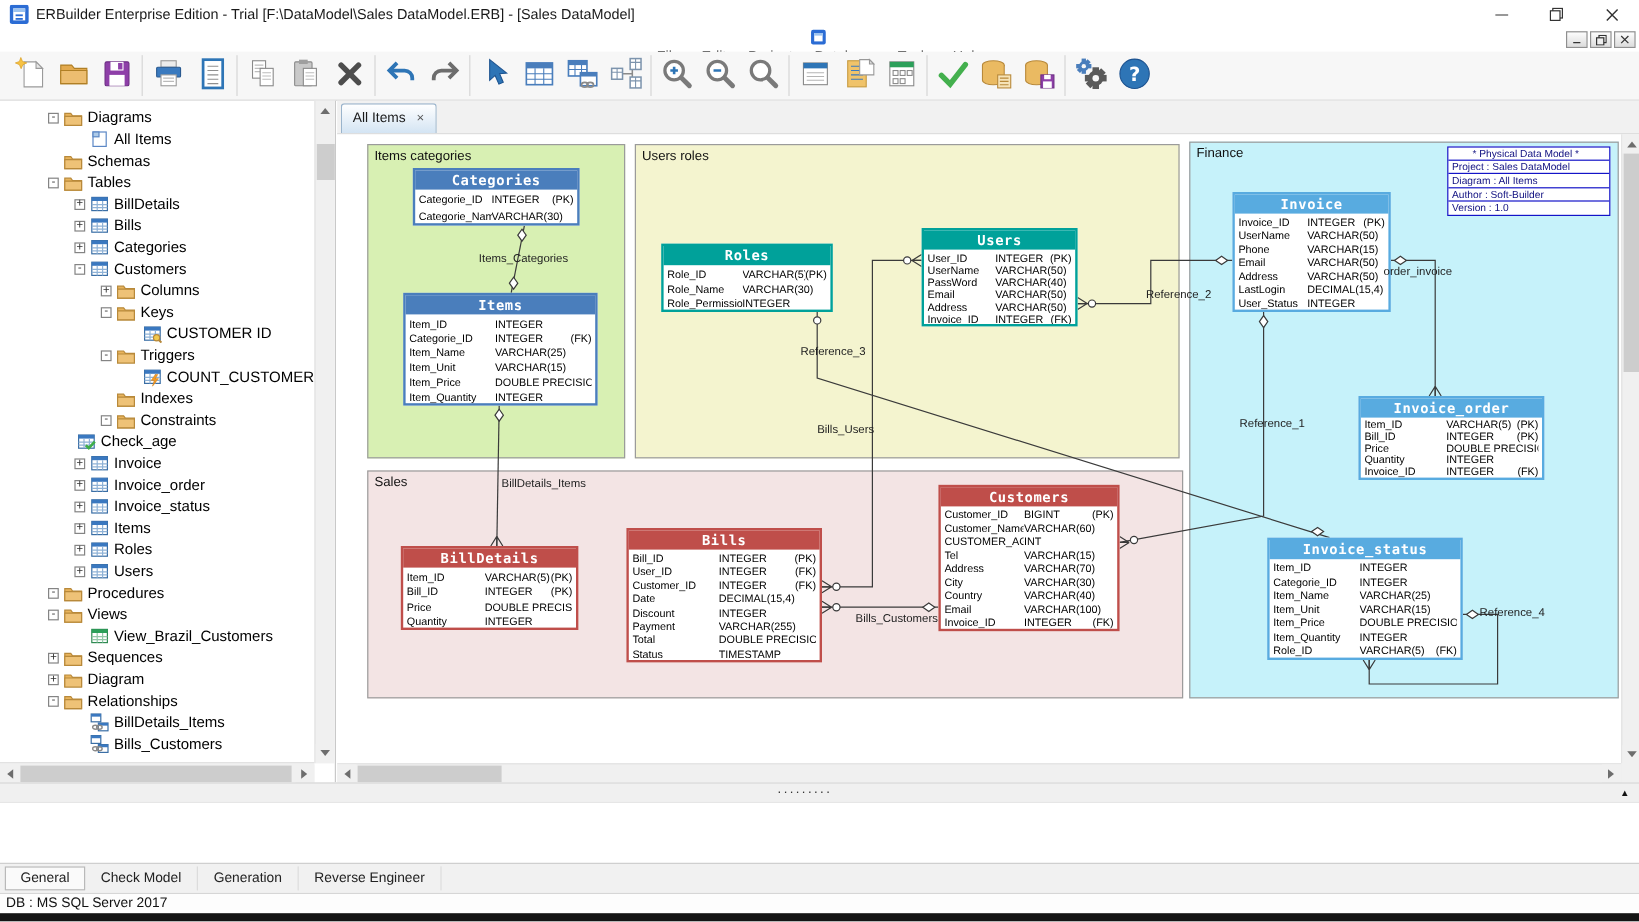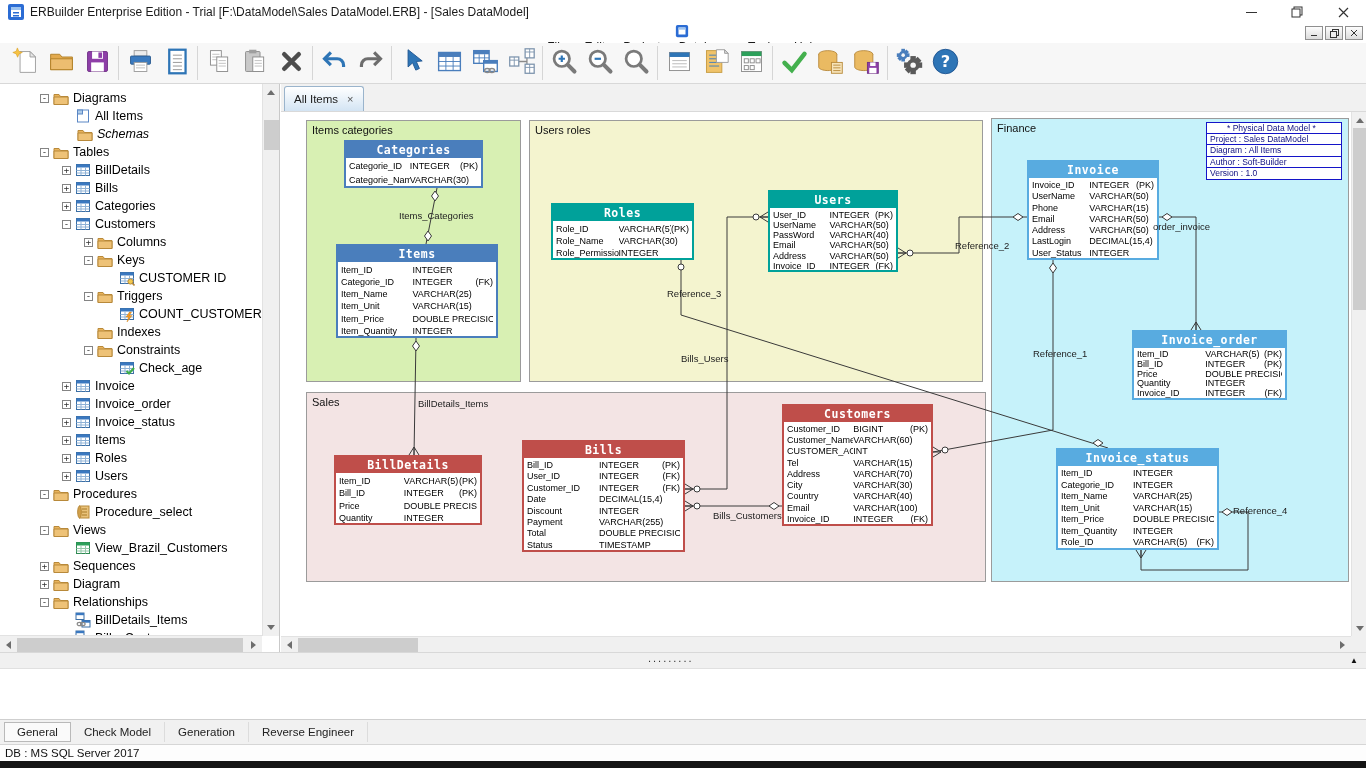--- a/index.html
+++ b/index.html
@@ -378,21 +378,21 @@
           <span class="tree-label">Diagrams</span>
         </div>
         <div class="tree-row" style="padding-left: 62px;">
           <span class="expand-spacer"></span>
           <span class="tree-icon"><svg viewBox="0 0 16 16">
               <rect x="2.5" y="2" width="11" height="12" fill="#fff" stroke="#5b87c5"></rect>
               <rect x="2.5" y="2" width="5" height="4" fill="#aecbe8" stroke="#5b87c5"></rect>
             </svg></span>
           <span class="tree-label">All Items</span>
         </div>
-        <div class="tree-row" style="padding-left: 64px; font-style: italic;">
+        <div class="tree-row" style="padding-left: 40px;">
           <span class="expand-spacer"></span>
           <span class="tree-icon"><svg viewBox="0 0 16 16">
               <path d="M1 4.5h5l1.5 2H15v8H1z" fill="#e9b45c" stroke="#b8893a"></path>
               <path d="M1 7h14v7.5H1z" fill="#eec277" stroke="#b8893a"></path>
             </svg></span>
           <span class="tree-label">Schemas</span>
         </div>
         <div class="tree-row" style="padding-left: 40px;">
           <span class="expand-box">-</span>
           <span class="tree-icon"><svg viewBox="0 0 16 16">
@@ -491,21 +491,21 @@
           <span class="tree-label">Indexes</span>
         </div>
         <div class="tree-row" style="padding-left: 84px;">
           <span class="expand-box">-</span>
           <span class="tree-icon"><svg viewBox="0 0 16 16">
               <path d="M1 4.5h5l1.5 2H15v8H1z" fill="#e9b45c" stroke="#b8893a"></path>
               <path d="M1 7h14v7.5H1z" fill="#eec277" stroke="#b8893a"></path>
             </svg></span>
           <span class="tree-label">Constraints</span>
         </div>
-        <div class="tree-row" style="padding-left: 106px;">
+        <div class="tree-row" style="padding-left: 51px;">
           <span class="expand-spacer"></span>
           <span class="tree-icon"><svg viewBox="0 0 16 16">
               <rect x="1.5" y="2.5" width="13" height="11" fill="#fff" stroke="#3a6ea5"></rect>
               <rect x="1.5" y="2.5" width="13" height="3" fill="#3a78c0"></rect>
               <path d="M1.5 8.5h13M1.5 11h13M6 5.5v8M10.5 5.5v8" stroke="#8fb2d6" fill="none"></path>
               <path d="M7.5 11l2.5 2.5 5-5.5" stroke="#3fae49" stroke-width="2.2" fill="none"></path>
             </svg></span>
           <span class="tree-label">Check_age</span>
         </div>
         <div class="tree-row" style="padding-left: 62px;">
@@ -562,29 +562,20 @@
             </svg></span>
           <span class="tree-label">Users</span>
         </div>
         <div class="tree-row" style="padding-left: 40px;">
           <span class="expand-box">-</span>
           <span class="tree-icon"><svg viewBox="0 0 16 16">
               <path d="M1 4.5h5l1.5 2H15v8H1z" fill="#e9b45c" stroke="#b8893a"></path>
               <path d="M1 7h14v7.5H1z" fill="#eec277" stroke="#b8893a"></path>
             </svg></span>
           <span class="tree-label">Procedures</span>
-        </div>
-        <div class="tree-row" style="padding-left: 62px;">
-          <span class="expand-spacer"></span>
-          <span class="tree-icon"><svg viewBox="0 0 16 16">
-              <rect x="4.5" y="2" width="9.5" height="12" fill="#e9c27a" stroke="#b8893a"></rect>
-              <path d="M7 5h5M7 8h5M7 11h5" stroke="#a87a28"></path>
-              <ellipse cx="4.5" cy="8" rx="1.8" ry="6" fill="#d1a04a" stroke="#b8893a"></ellipse>
-            </svg></span>
-          <span class="tree-label">Procedure_select</span>
         </div>
         <div class="tree-row" style="padding-left: 40px;">
           <span class="expand-box">-</span>
           <span class="tree-icon"><svg viewBox="0 0 16 16">
               <path d="M1 4.5h5l1.5 2H15v8H1z" fill="#e9b45c" stroke="#b8893a"></path>
               <path d="M1 7h14v7.5H1z" fill="#eec277" stroke="#b8893a"></path>
             </svg></span>
           <span class="tree-label">Views</span>
         </div>
         <div class="tree-row" style="padding-left: 62px;">

